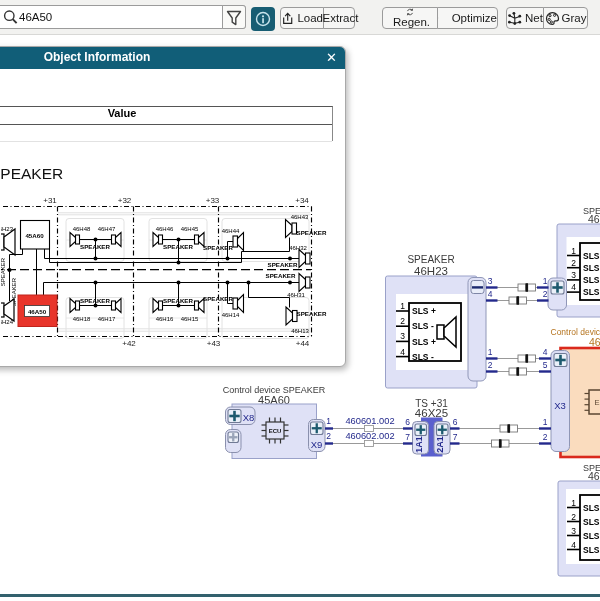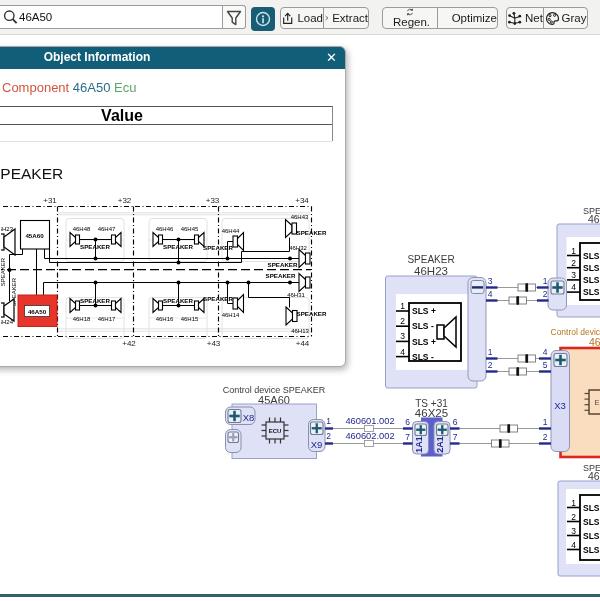--- a/index.html
+++ b/index.html
@@ -31,21 +31,21 @@
       <circle cx="12" cy="9.3" r="1.1" fill="#c8e4ec"></circle>
       <rect x="11.2" y="11.2" width="1.7" height="5" fill="#c8e4ec"></rect>
     </svg>
     <div class="btn" style="left:280px;width:44px;border-radius:4px 0 0 4px;">
       <svg width="15" height="15" viewBox="0 0 15 15">
         <path d="M3 6.5 L3 13 L12 13 L12 6.5" fill="none" stroke="#222" stroke-width="1.3"></path>
         <path d="M7.5 10 L7.5 2 M4.6 4.8 L7.5 1.8 L10.4 4.8" fill="none" stroke="#222" stroke-width="1.3"></path>
       </svg>
       <span style="margin-left:3px">Load</span>
     </div>
-    <div class="btn" style="left:323px;width:46px;border-radius:0 4px 4px 0;">
+    <div class="btn" style="left:323px;width:32px;border-radius:0 4px 4px 0;">
       <svg width="12" height="12" viewBox="0 0 12 12">
         <path d="M3.5 1.5 L9 6 L3.5 10.5" fill="none" stroke="#222" stroke-width="1.5"></path>
       </svg>
       <span style="margin-left:3px">Extract</span>
     </div>
     <div class="btn" style="left:382px;width:56px;border-radius:4px 0 0 4px;flex-direction:column;">
       <svg width="14" height="14" viewBox="0 0 14 14">
         <path d="M2.6 5.4 A4.8 4.8 0 0 1 11 4" fill="none" stroke="#222" stroke-width="1.3"></path>
         <path d="M11.6 1.2 L11.1 4.2 L8.1 3.7" fill="none" stroke="#222" stroke-width="1.3"></path>
         <path d="M11.4 8.6 A4.8 4.8 0 0 1 3 10" fill="none" stroke="#222" stroke-width="1.3"></path>
@@ -261,26 +261,25 @@
     <rect x="501.25" y="440.0" width="7.75" height="7" fill="#fff" stroke="#777" stroke-width="0.9"></rect>
     <rect x="499.05" y="439.2" width="2.4" height="8.6" fill="#111"></rect>
     <text x="455" y="425.4" font-size="8.5" fill="#23298c" text-anchor="middle" font-weight="normal">6</text>
     <text x="455" y="440.4" font-size="8.5" fill="#23298c" text-anchor="middle" font-weight="normal">7</text>
     <text x="545" y="425.4" font-size="8.5" fill="#23298c" text-anchor="middle" font-weight="normal">1</text>
     <text x="545" y="440.4" font-size="8.5" fill="#23298c" text-anchor="middle" font-weight="normal">2</text>
   </svg>
 <div style="position:absolute;left:0;top:593.5px;width:600px;height:3px;background:#33616d;"></div>
 <div id="panel">
     <div id="phead">Object Information<span id="pclose">✕</span></div>
-    <div style="position:absolute;left:153px;top:33px;font-size:13px;"><span style="color:#d2553f;">Component</span> <span style="color:#2c6e8a;">46A50</span> <span style="color:#58a768;">Ecu</span></div>
     <div style="position:absolute;left:10px;top:58.5px;width:474px;height:35px;border-top:1.5px solid #555;border-right:1px solid #888;box-sizing:border-box;">
       <div style="height:17px;border-bottom:1.5px solid #555;"></div>
       <div style="height:16px;border-bottom:1px solid #e2e2e2;"></div>
     </div>
-    <div style="position:absolute;left:273px;top:60px;transform:translateX(-50%);font-size:16px;font-weight:bold;">Value</div>
+    <div style="position:absolute;left:273px;top:60px;transform:translateX(-50%);font-size:11px;font-weight:bold;">Value</div>
     <svg style="position:absolute;left:152px;top:114px" width="344" height="200" viewBox="0 160 344 200">
       <text x="-11" y="177.5" font-size="15.5" fill="#111" text-anchor="start" font-weight="normal">SPEAKER</text>
       <rect x="65" y="217.5" width="58" height="43" fill="none" stroke="#e2e2e2" stroke-width="1" rx="3"></rect>
       <rect x="65" y="296.5" width="58" height="41" fill="none" stroke="#e2e2e2" stroke-width="1" rx="3"></rect>
       <line x1="65" y1="239" x2="123" y2="239" stroke="#e2e2e2" stroke-width="0.8"></line>
       <line x1="65" y1="317" x2="123" y2="317" stroke="#e2e2e2" stroke-width="0.8"></line>
       <rect x="148" y="217.5" width="58" height="43" fill="none" stroke="#e2e2e2" stroke-width="1" rx="3"></rect>
       <rect x="148" y="296.5" width="58" height="41" fill="none" stroke="#e2e2e2" stroke-width="1" rx="3"></rect>
       <line x1="148" y1="239" x2="206" y2="239" stroke="#e2e2e2" stroke-width="0.8"></line>
       <line x1="148" y1="317" x2="206" y2="317" stroke="#e2e2e2" stroke-width="0.8"></line>

